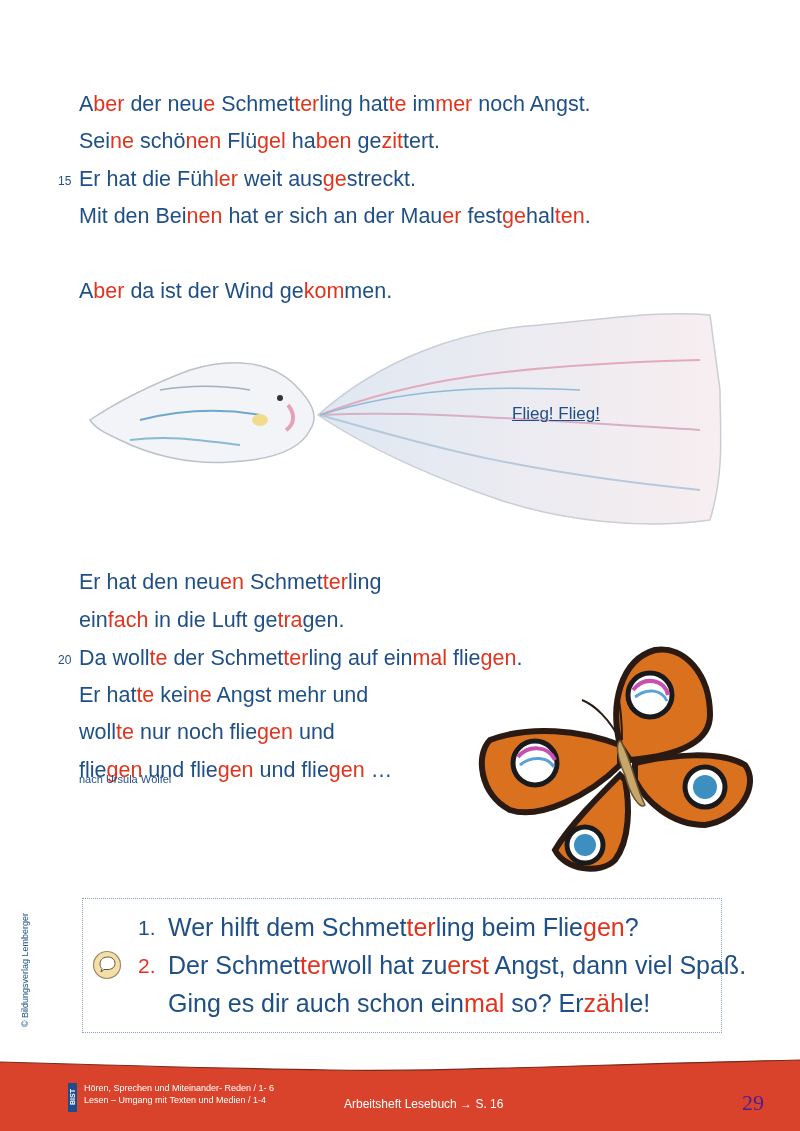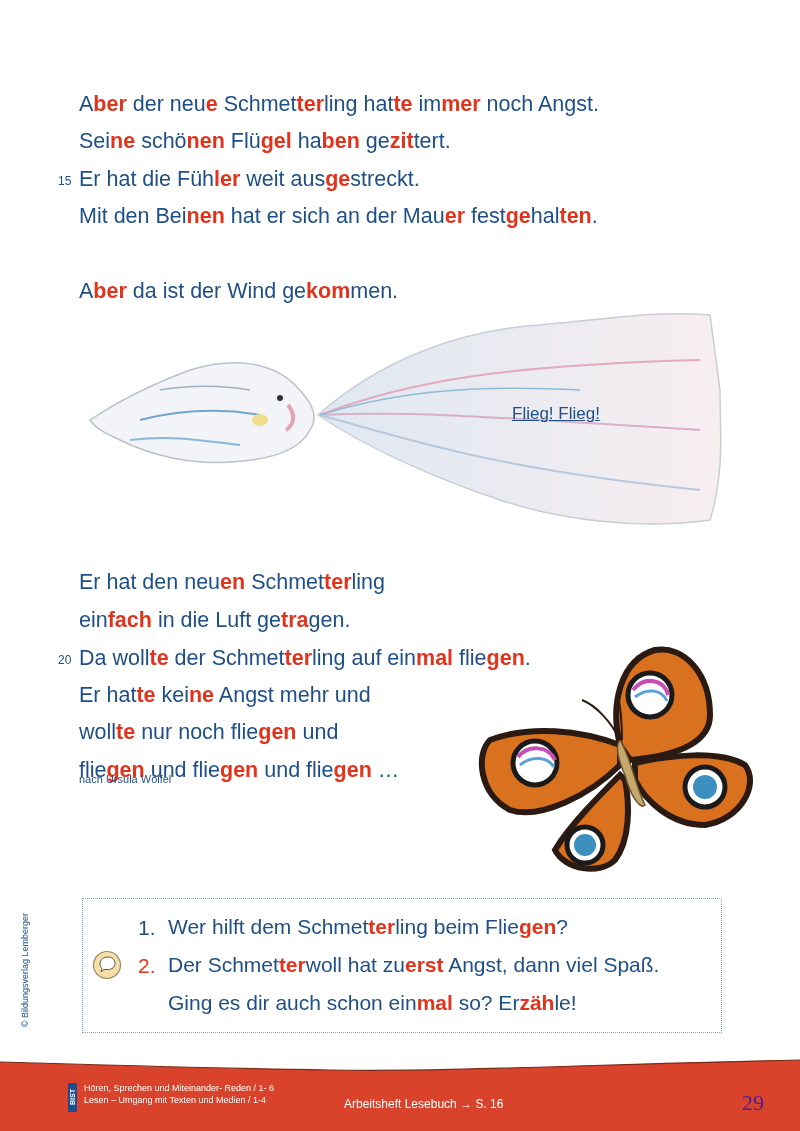--- a/index.html
+++ b/index.html
@@ -6,41 +6,41 @@
   body {
     width:800px; height:1131px; position:relative; overflow:hidden;
     background:#ffffff;
     font-family:"Liberation Sans", "DejaVu Sans", sans-serif;
     color:#1e4f86;
   }
   .line {
     position:absolute; left:79px; font-size:21.5px; line-height:26px;
     white-space:nowrap; color:#1e4f86;
   }
-  .r { color:#e2341d;font-weight:bold; }
+  .r { color:#e2341d; }
   .lnum {
     position:absolute; left:58px; font-size:12px; color:#1e4f86;text-align:right;
   }
   .credit {
     position:absolute; left:79px; top:773px; font-size:11px; color:#1e4f86;
   }
   
   #wind { position:absolute; left:80px; top:290px; width:650px; height:270px; }
   .fly-label {
     position:absolute; left:512px; top:404px; font-size:17px; color:#1e4f86;text-decoration:underline;
   }
   
   #butterfly { position:absolute; left:470px; top:645px; width:310px; height:235px; }
   
   .taskbox {
     position:absolute; left:82px; top:898px; width:640px; height:135px;
     border:1.5px dotted #8aa2bd; box-sizing:border-box; background:#fff;
   }
   .task-line {
-    position:absolute; font-size:21px; line-height:26px; white-space:nowrap; color:#1e4f86;
+    position:absolute; font-size:25px; line-height:26px; white-space:nowrap; color:#1e4f86;
   }
   .tnum { position:absolute; font-size:21px; color:#1e4f86; }
   .tnum.red { color:#e2341d; }
   .speak-icon {
     position:absolute; left:92px; top:950px; width:30px; height:30px;
   }
   .copyright {
     position:absolute; left:-40px; top:965px; transform:rotate(-90deg);
     font-size:9px; color:#1e4f86; white-space:nowrap; width:130px; text-align:center;
   }

